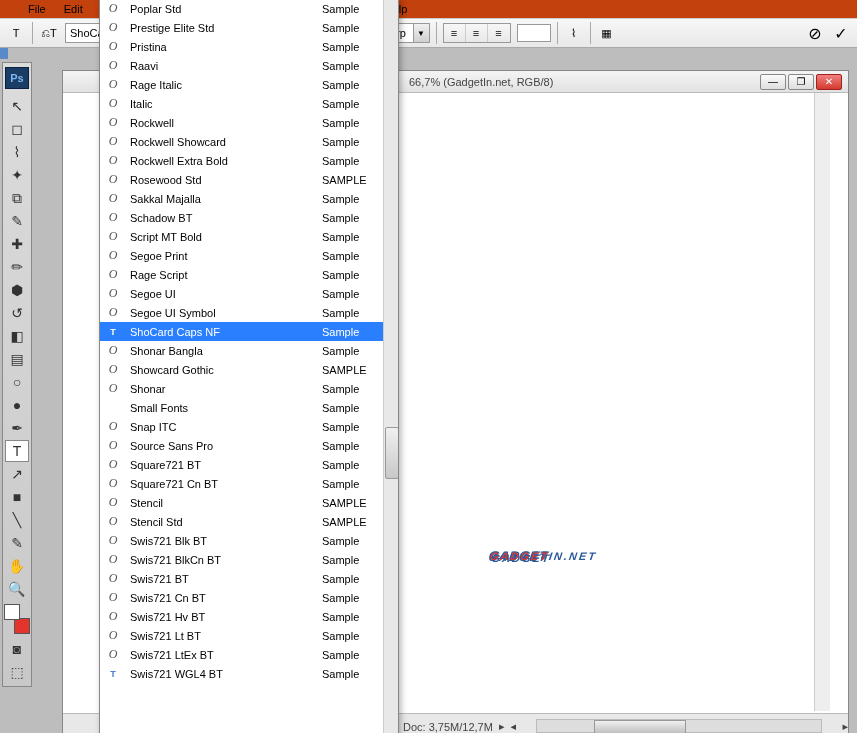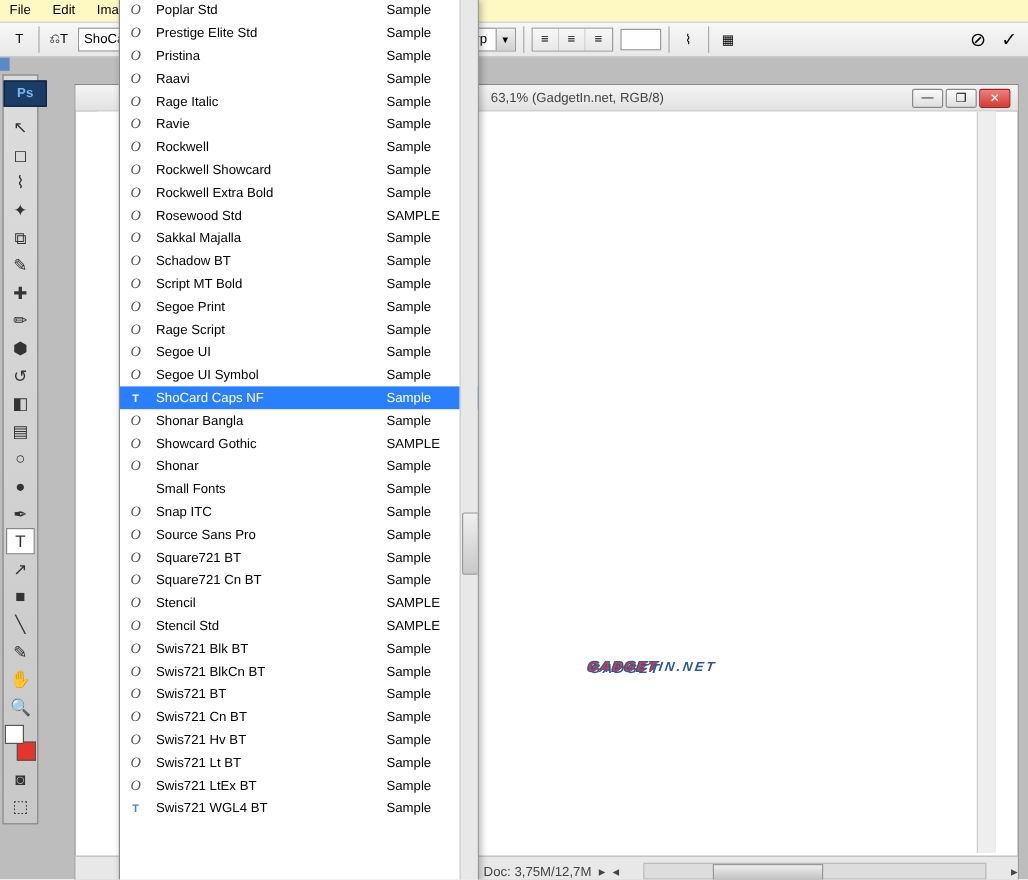--- a/index.html
+++ b/index.html
@@ -1,37 +1,37 @@
 <!DOCTYPE html>
 <html><head>
 <meta charset="utf-8">
 <style>
 * { margin: 0; padding: 0; box-sizing: border-box; font-family: Tahoma, sans-serif; font-size: 11px; }
 body { background: #fff; width: 857px; height: 733px; overflow: hidden; position: relative; }
 
-.menubar { height: 18px; background: #fef9c3; display: flex; align-items: center; padding: 0 0; gap: 2px; }
+.menubar { height: 18px; background: #c2410c; display: flex; align-items: center; padding: 0 20px; gap: 2px; }
 .menubar span { padding: 2px 8px; cursor: pointer; }
 
 .optionsbar { height: 30px; background: linear-gradient(#f7f7f7,#e8e8e8); border-top: 1px solid #ccc; border-bottom: 1px solid #aaa; display: flex; align-items: center; padding: 0 6px; gap: 6px; }
 .opt-icon { width: 20px; height: 20px; display: flex; align-items: center; justify-content: center; border: 1px solid transparent; }
 .dropdown { display: flex; align-items: center; border: 1px solid #999; background: #fff; height: 20px; }
 .dropdown input { border: none; padding: 0 4px; outline: none; font-size: 11px; }
 .dropdown .arrow { width: 16px; height: 18px; background: linear-gradient(#f0f0f0,#d0d0d0); border-left: 1px solid #999; display: flex; align-items: center; justify-content: center; font-size: 8px; }
 .align-group { display: flex; border: 1px solid #999; }
 .align-btn { width: 22px; height: 18px; border-right: 1px solid #ccc; display: flex; align-items: center; justify-content: center; background: linear-gradient(#f7f7f7,#e8e8e8); }
 .align-btn:last-child { border-right: none; }
 .color-swatch { width: 34px; height: 18px; background: #fff; border: 1px solid #999; }
 .divider { width: 1px; height: 22px; background: #aaa; }
 
 .workspace { position: absolute; top: 48px; left: 0; right: 0; bottom: 0; background: #bdbdbd; }
 
 .tab-strip { position: absolute; top: 0; left: 0; width: 8px; height: 11px; background: #5a89c7; }
 
 .tools-panel { position: absolute; top: 14px; left: 2px; width: 30px; background: linear-gradient(#dcdcdc,#c8c8c8); border: 1px solid #888; padding: 2px 0; }
-.ps-logo { margin: 2px auto 6px; width: 36px; height: 22px; background: #1a3d66; border: 1px solid #0a2040; display: flex; align-items: center; justify-content: center; color: #7cb6f0; font-weight: bold; font-size: 11px; }
+.ps-logo { margin: 2px auto 6px; width: 24px; height: 22px; background: #1a3d66; border: 1px solid #0a2040; display: flex; align-items: center; justify-content: center; color: #7cb6f0; font-weight: bold; font-size: 11px; }
 .tool { width: 24px; height: 22px; margin: 0 auto 1px; display: flex; align-items: center; justify-content: center; border: 1px solid transparent; font-size: 14px; color: #333; }
 .tool.selected { background: #fff; border-color: #888; }
 .color-tools { position: relative; width: 26px; height: 30px; margin: 4px auto; }
 .fg-color { position: absolute; top: 0; left: 0; width: 16px; height: 16px; background: #fff; border: 1px solid #555; }
 .bg-color { position: absolute; bottom: 0; right: 0; width: 16px; height: 16px; background: #e3352c; border: 1px solid #555; }
 
 .font-list { position: absolute; top: -2px; left: 99px; width: 300px; height: 737px; background: #fff; border: 1px solid #888; box-shadow: 2px 2px 6px rgba(0,0,0,0.3); overflow: hidden; z-index: 100; }
 .font-list-inner { height: 100%; overflow-y: auto; }
 .font-item { display: flex; align-items: center; height: 19px; padding: 0 6px; cursor: pointer; }
 .font-item.selected { background: #2a7fff; color: #fff; }
@@ -112,21 +112,21 @@
   <div style="flex:1"></div>
   <div class="opt-icon" style="font-size:16px">⊘</div>
   <div class="opt-icon" style="font-size:16px">✓</div>
 </div>
 
 <div class="workspace">
   <div class="tab-strip"></div>
 
   <div class="doc-window">
     <div class="doc-title">
-      <span class="doc-title-text">63,1% (GadgetIn.net, RGB/8)</span>
+      <span class="doc-title-text">66,7% (GadgetIn.net, RGB/8)</span>
       <div class="win-btns">
         <div class="win-btn">—</div>
         <div class="win-btn">❐</div>
         <div class="win-btn close">✕</div>
       </div>
     </div>
     <div class="doc-canvas">
       <div class="logo-text">
         <span class="g1">GADGET</span><span class="g2">IN.NET</span>
       </div>
@@ -197,21 +197,21 @@
         <span class="font-name">Raavi</span>
         <span class="font-sample">Sample</span>
       </div>
       <div class="font-item">
         <span class="font-icon">O</span>
         <span class="font-name">Rage Italic</span>
         <span class="font-sample">Sample</span>
       </div>
       <div class="font-item">
         <span class="font-icon">O</span>
-        <span class="font-name">Ravie</span>
+        <span class="font-name">Italic</span>
         <span class="font-sample">Sample</span>
       </div>
       <div class="font-item">
         <span class="font-icon">O</span>
         <span class="font-name">Rockwell</span>
         <span class="font-sample">Sample</span>
       </div>
       <div class="font-item">
         <span class="font-icon">O</span>
         <span class="font-name">Rockwell Showcard</span>

